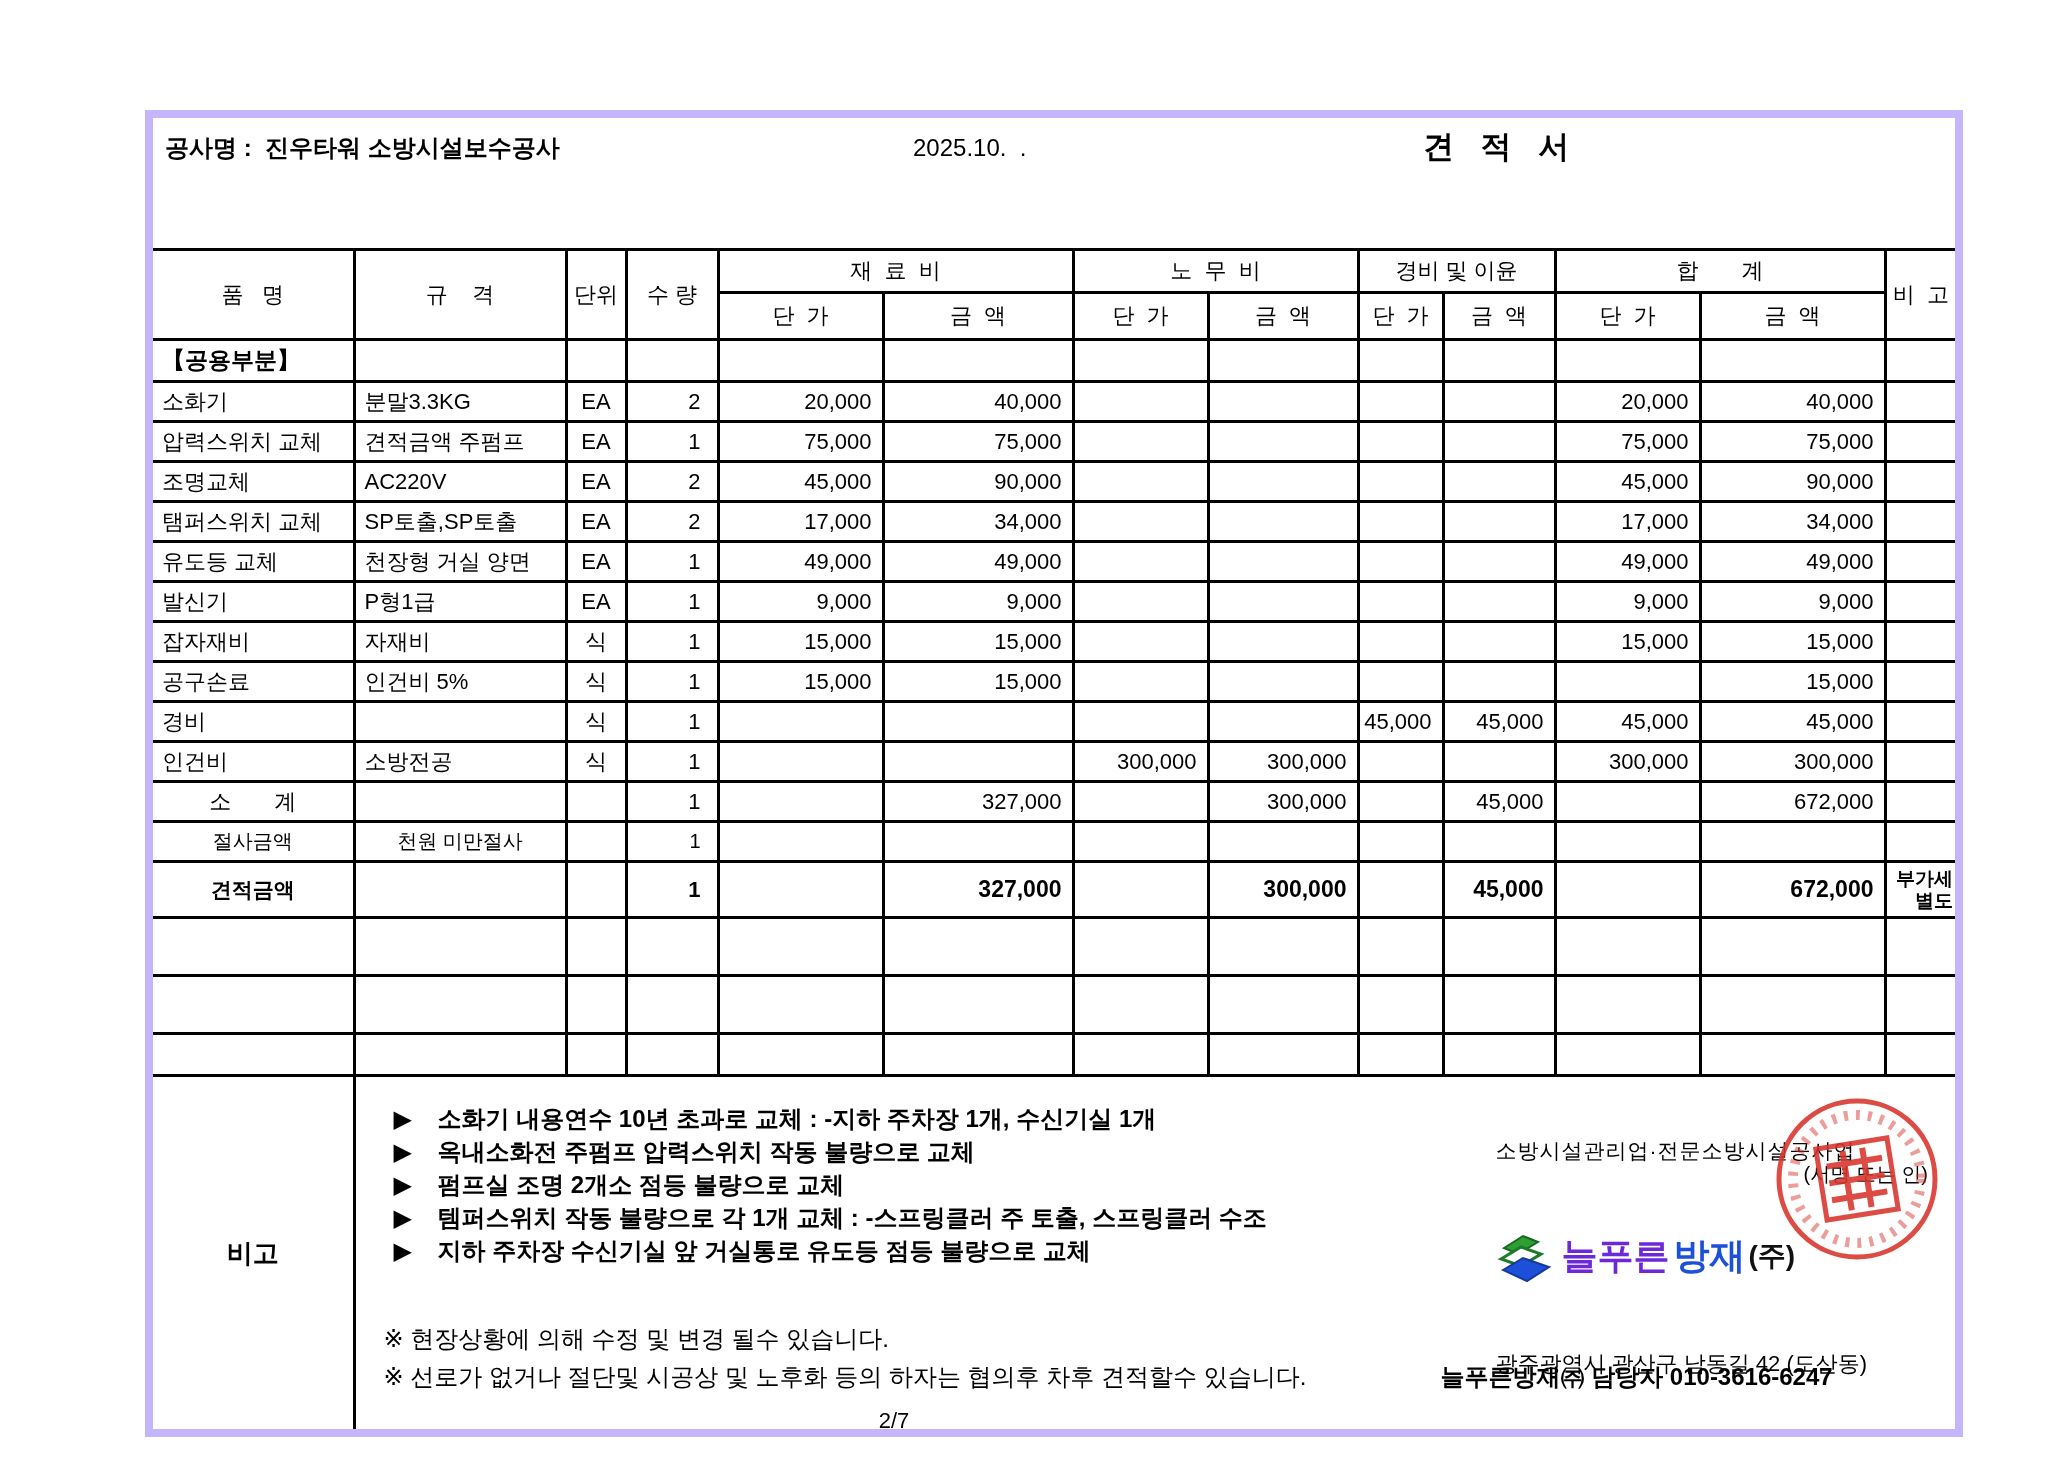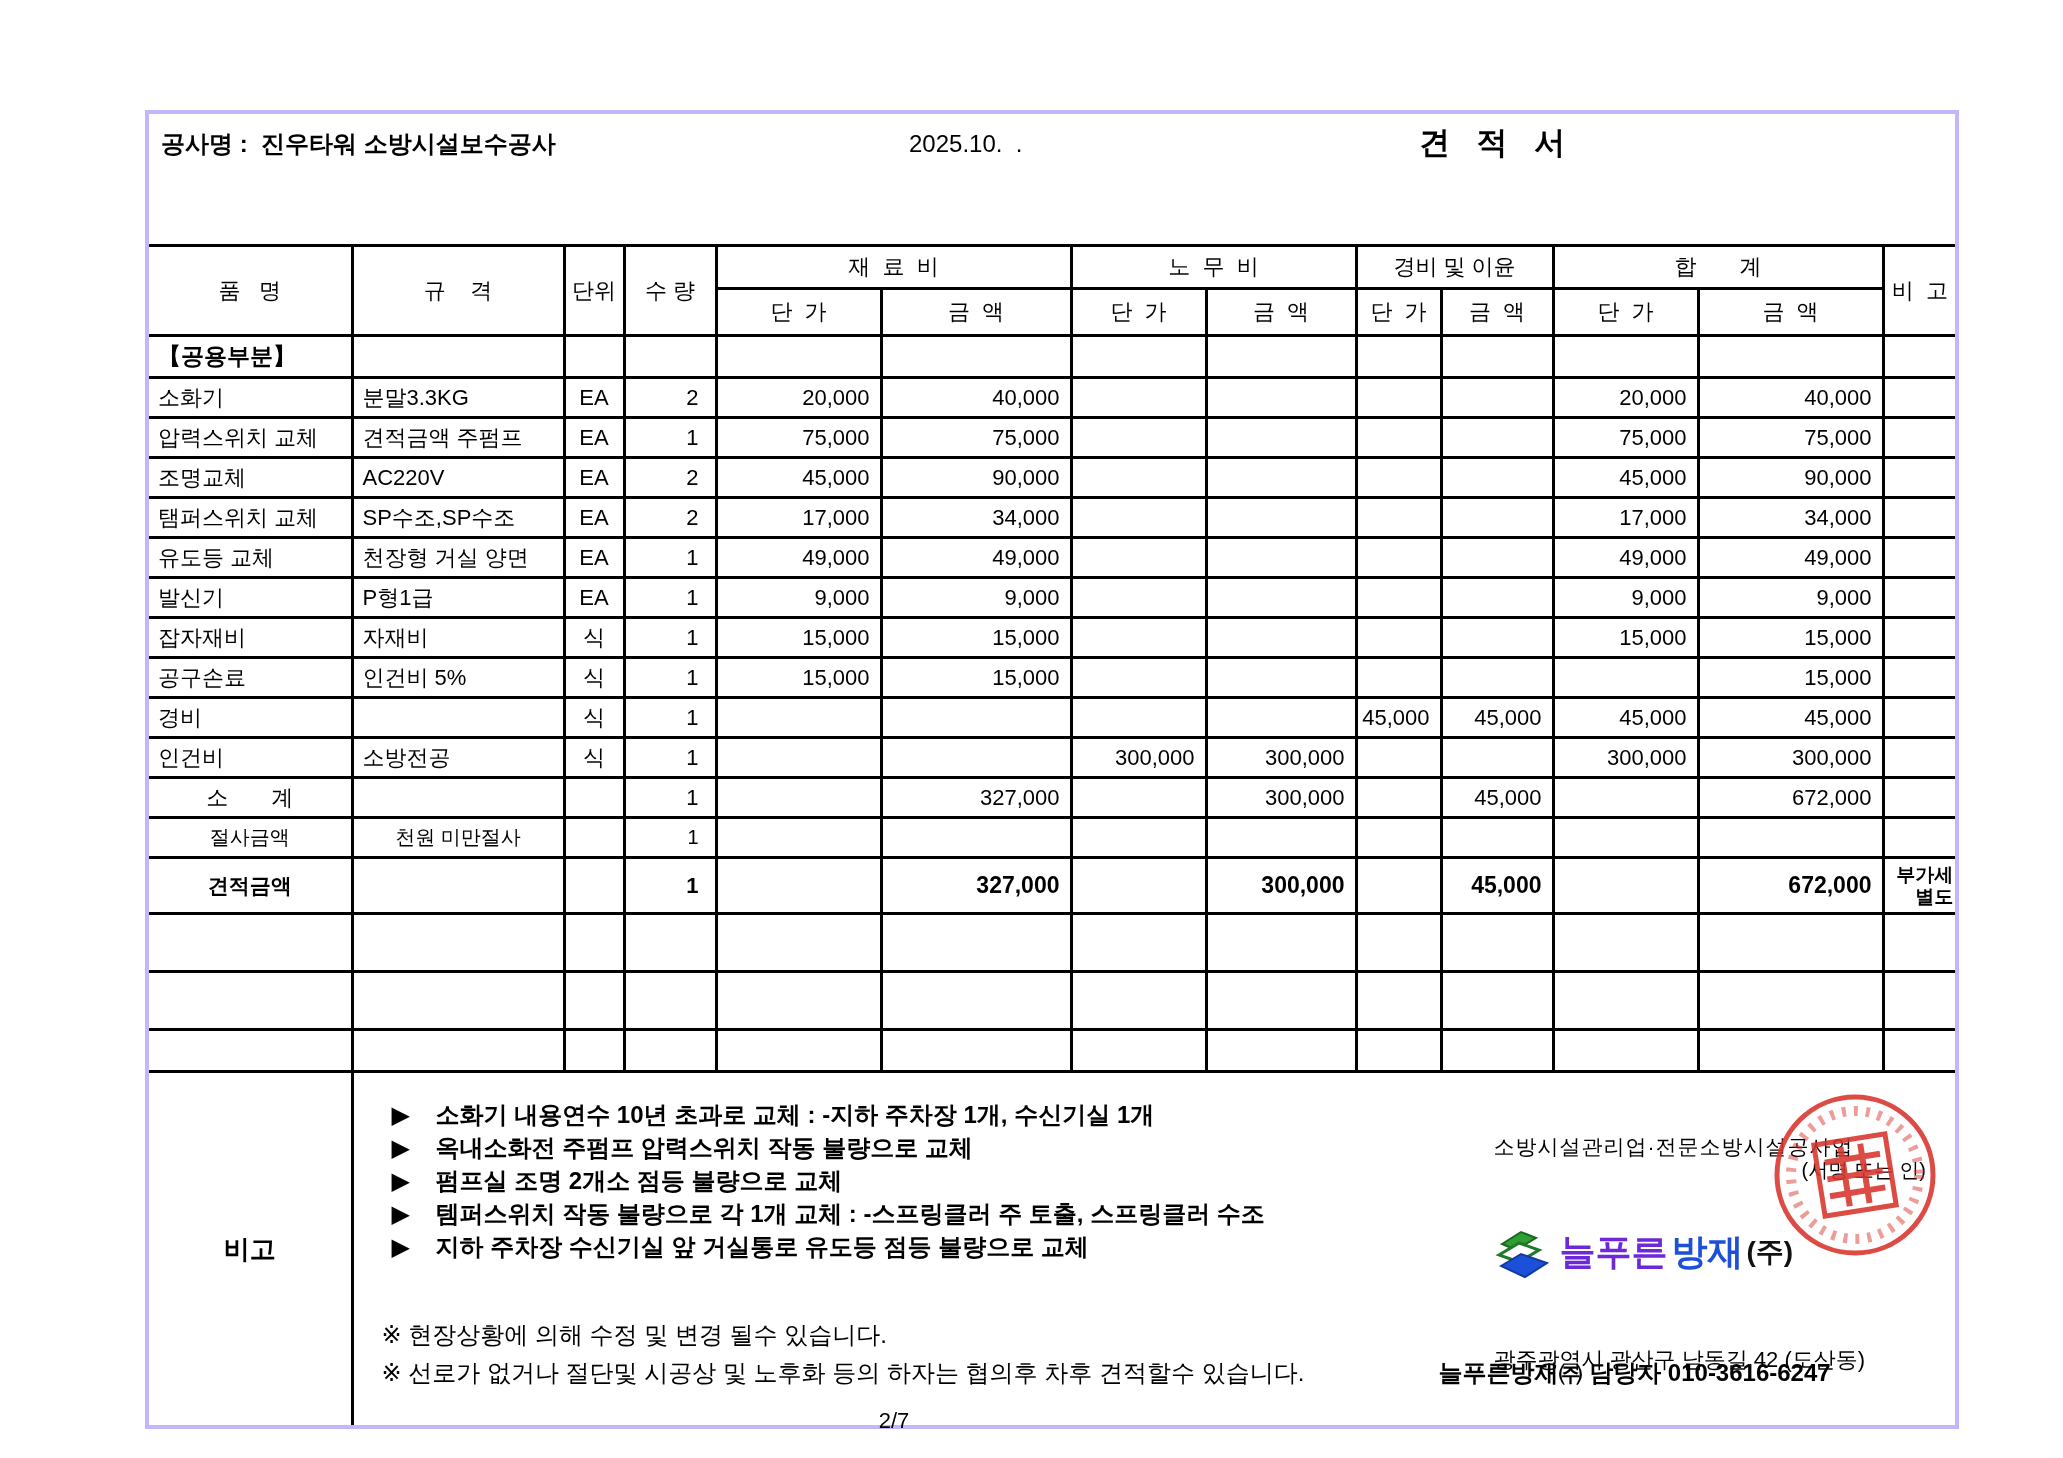--- a/index.html
+++ b/index.html
@@ -1,18 +1,18 @@
 <!DOCTYPE html>
 <html><head>
 <meta charset="utf-8">
 <style>
   html,body{margin:0;padding:0;background:#ffffff;}
   body{width:2063px;height:1458px;position:relative;font-family:"Liberation Sans","DejaVu Sans",sans-serif;color:#000;}
   .sheet{position:absolute;left:145px;top:110px;}
-  table{border-collapse:collapse;table-layout:fixed;width:1810px;border:4px solid #c4b5fd;}
+  table{border-collapse:collapse;table-layout:fixed;width:1810px;border:8px solid #c4b5fd;}
   td{border:3px solid #000;font-size:22px;padding:0;white-space:pre;overflow:hidden;vertical-align:middle;}
   
   td.title-cell{position:relative;height:54px;}
   .t-project{position:absolute;left:12px;top:14px;font-weight:bold;font-size:24px;}
   .t-date{position:absolute;left:760px;top:16px;font-size:24px;}
   .t-doc{position:absolute;left:1270px;top:8px;font-weight:bold;font-size:31px;letter-spacing:9px;}
   
   td.hd{text-align:center;font-size:22px;}
   tr.hd1 td{height:40px;}
   tr.hd2 td{height:44px;}
@@ -157,21 +157,21 @@
           <td class="c-money"></td>
           <td class="c-money"></td>
           <td class="c-money"></td>
           <td class="c-money"></td>
           <td class="c-money">45,000</td>
           <td class="c-money">90,000</td>
           <td class="c-note"></td>
         </tr>
         <tr style="height: 40px;">
           <td class="c-name">탬퍼스위치 교체</td>
-          <td class="c-spec">SP수조,SP수조</td>
+          <td class="c-spec">SP토출,SP토출</td>
           <td class="c-unit">EA</td>
           <td class="c-qty">2</td>
           <td class="c-money">17,000</td>
           <td class="c-money">34,000</td>
           <td class="c-money"></td>
           <td class="c-money"></td>
           <td class="c-money"></td>
           <td class="c-money"></td>
           <td class="c-money">17,000</td>
           <td class="c-money">34,000</td>

